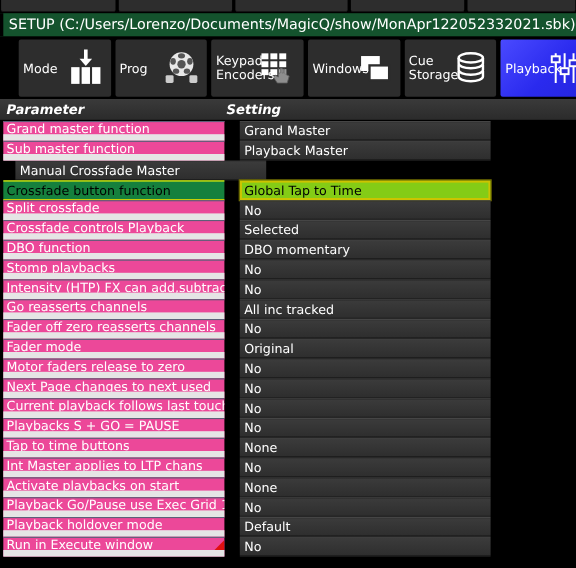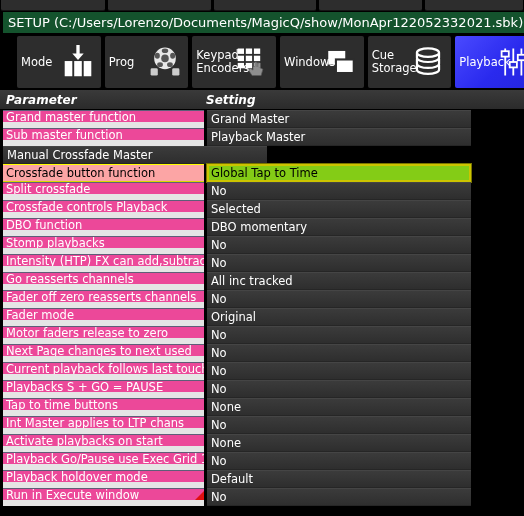--- a/index.html
+++ b/index.html
@@ -156,31 +156,31 @@
     width: 201px;
     margin-left: 3px;
     background: #ec4899;
     color: #ffffff;
     padding-left: 3px;
     border-top: 1px solid #5e5e78;
     border-bottom: 6px solid #e5e5e5;
     position: relative;
   }
   .cell.setting {
-    width: 264px;
-    margin-left: 3px;
+    width: 228px;
+    margin-left: 14px;
     background: #333333;
     background: linear-gradient(#3b3b3b,#2e2e2e);
     color: #ffffff;
     padding-left: 4px;
     border-top: 1px solid #454545;
     border-bottom: 1px solid #262626;
   }
   .row.highlight .cell.param {
-    background: #fca5a5;
+    background: #15803d;
     color: #000000;
     border-top: 1px solid #ffff00;
     border-bottom: 1px solid #d8d800;
   }
   .row.highlight .cell.setting {
     background: #84cc16;
     color: #000000;
     border: 2px solid #ccc400;
     outline: 1px solid #7a7600;
     padding-left: 2px;

